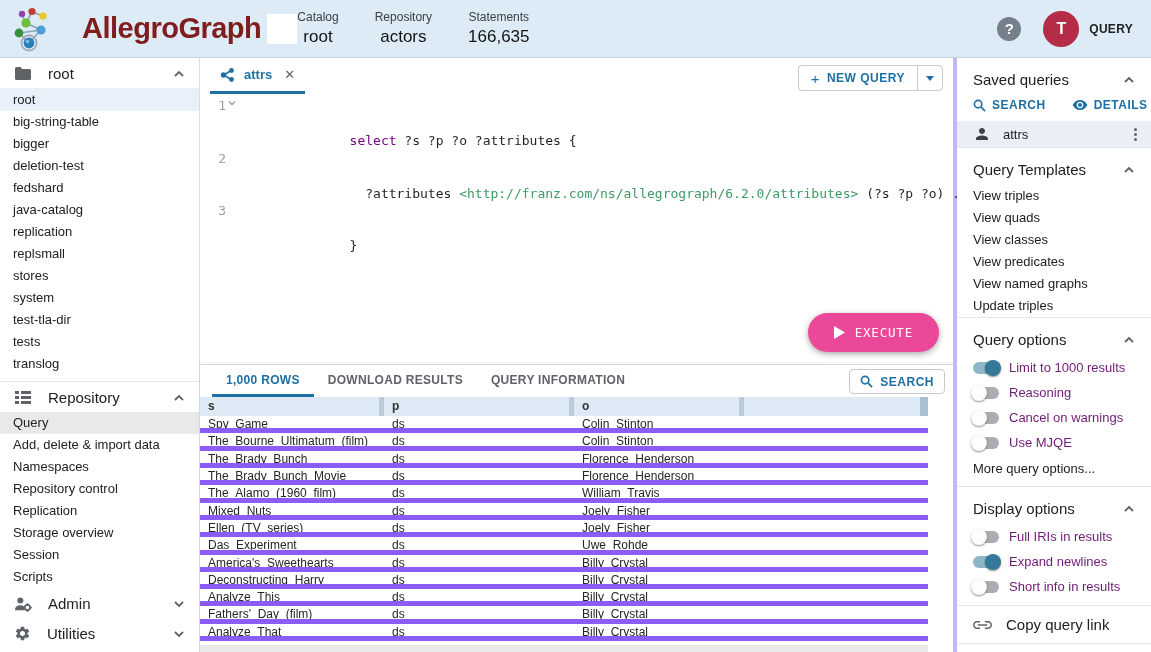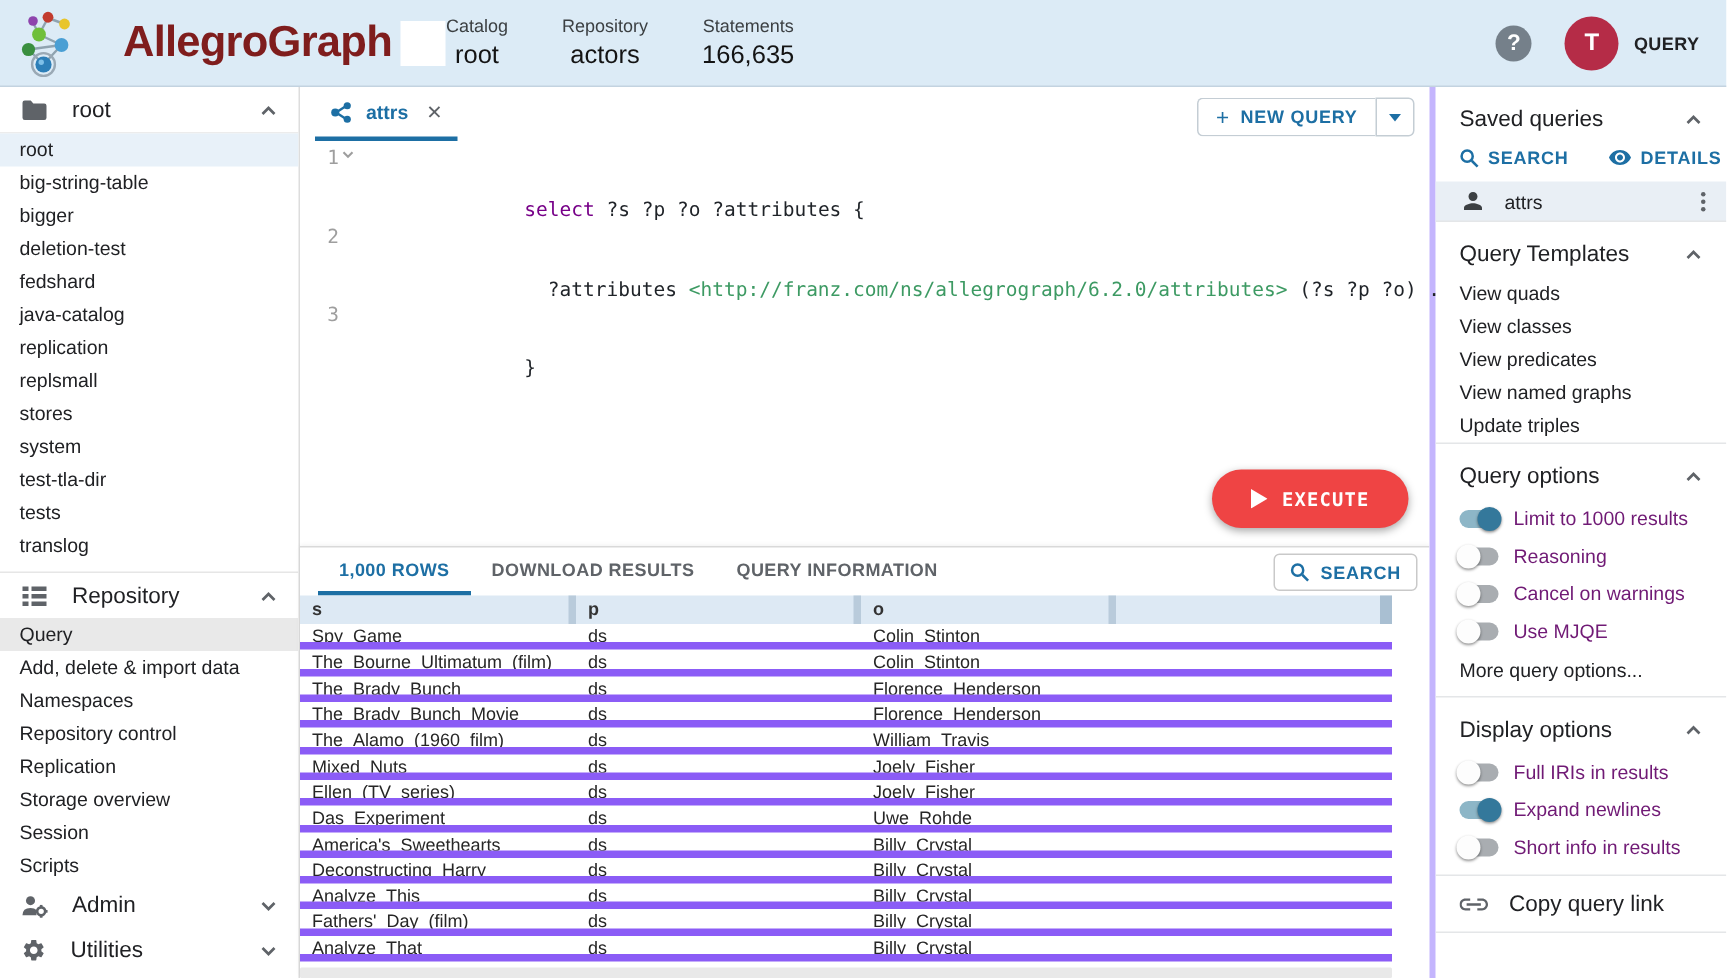--- a/index.html
+++ b/index.html
@@ -49,21 +49,21 @@
 
   .editor { flex:1; position:relative; font-family:"DejaVu Sans Mono", monospace; font-size:13px; padding-top:3px; min-height:0; }
   .code-row { display:flex; line-height:17.5px; white-space:pre; }
   .gutter { width:30px; flex:none; text-align:right; color:#9e9e9e; padding-right:4px; position:relative; }
   .fold-arrow { display:none; position:absolute; right:-6px; top:3px; }
   .code-row.has-fold .fold-arrow { display:block; }
   .code-text { padding-left:10px; color:#1f2328; }
   .kw { color:#770088; }
   .uri { color:#3d9a63; }
   .plain { color:#1f2328; }
-  .execute { position:absolute; right:14px; bottom:12px; display:flex; align-items:center; gap:10px; background:#ef4444; color:#fff; border:none; border-radius:22px; padding:12px 26px; font-size:12.5px; font-weight:bold; letter-spacing:0.8px; font-family:inherit; cursor:pointer; box-shadow:0 2px 6px rgba(0,0,0,0.35); }
+  .execute { position:absolute; right:14px; bottom:12px; display:flex; align-items:center; gap:10px; background:#ec4899; color:#fff; border:none; border-radius:22px; padding:12px 26px; font-size:12.5px; font-weight:normal; letter-spacing:0.8px; font-family:inherit; cursor:pointer; box-shadow:0 2px 6px rgba(0,0,0,0.35); }
 
   
   .results { flex:none; border-top:1px solid #d9d9d9; box-shadow:0 -1px 3px rgba(0,0,0,0.06); }
   .rtabs { height:32px; display:flex; align-items:stretch; padding-left:12px; position:relative; }
   .rtab { display:flex; align-items:center; padding:0 14px; font-size:12px; font-weight:bold; letter-spacing:0.3px; color:#5f6368; cursor:pointer; border-bottom:3px solid transparent; }
   .rtab.active { color:#1d6fa4; border-bottom-color:#1d6fa4; }
   .rtabs-list { display:flex; }
   .search-btn { position:absolute; right:8px; top:4px; height:25px; display:flex; align-items:center; gap:7px; background:#fff; border:1px solid #c9c9c9; border-radius:4px; padding:0 10px; font-size:12px; font-weight:bold; letter-spacing:0.5px; color:#1d6fa4; font-family:inherit; cursor:pointer; }
   .tbl { width:728px; }
   .thead { display:flex; height:19px; background:#dde9f4; position:relative; }
@@ -440,20 +440,21 @@
       </div>
 
       <div class="rs-header">
         <span class="rs-title">Query Templates</span>
         <svg class="chev" viewBox="0 0 12 8">
           <polyline points="2,6 6,2 10,6" fill="none" stroke="#5f6368" stroke-width="1.8"></polyline>
         </svg>
       </div>
       <div class="tpl-list">
 
+      <div class="tpl-item">View triples</div>
           <div class="tpl-item">View quads</div>
           <div class="tpl-item">View classes</div>
           <div class="tpl-item">View predicates</div>
           <div class="tpl-item">View named graphs</div>
           <div class="tpl-item">Update triples</div>
         </div>
 
       <div class="sect">
         <div class="rs-header">
           <span class="rs-title">Query options</span>

